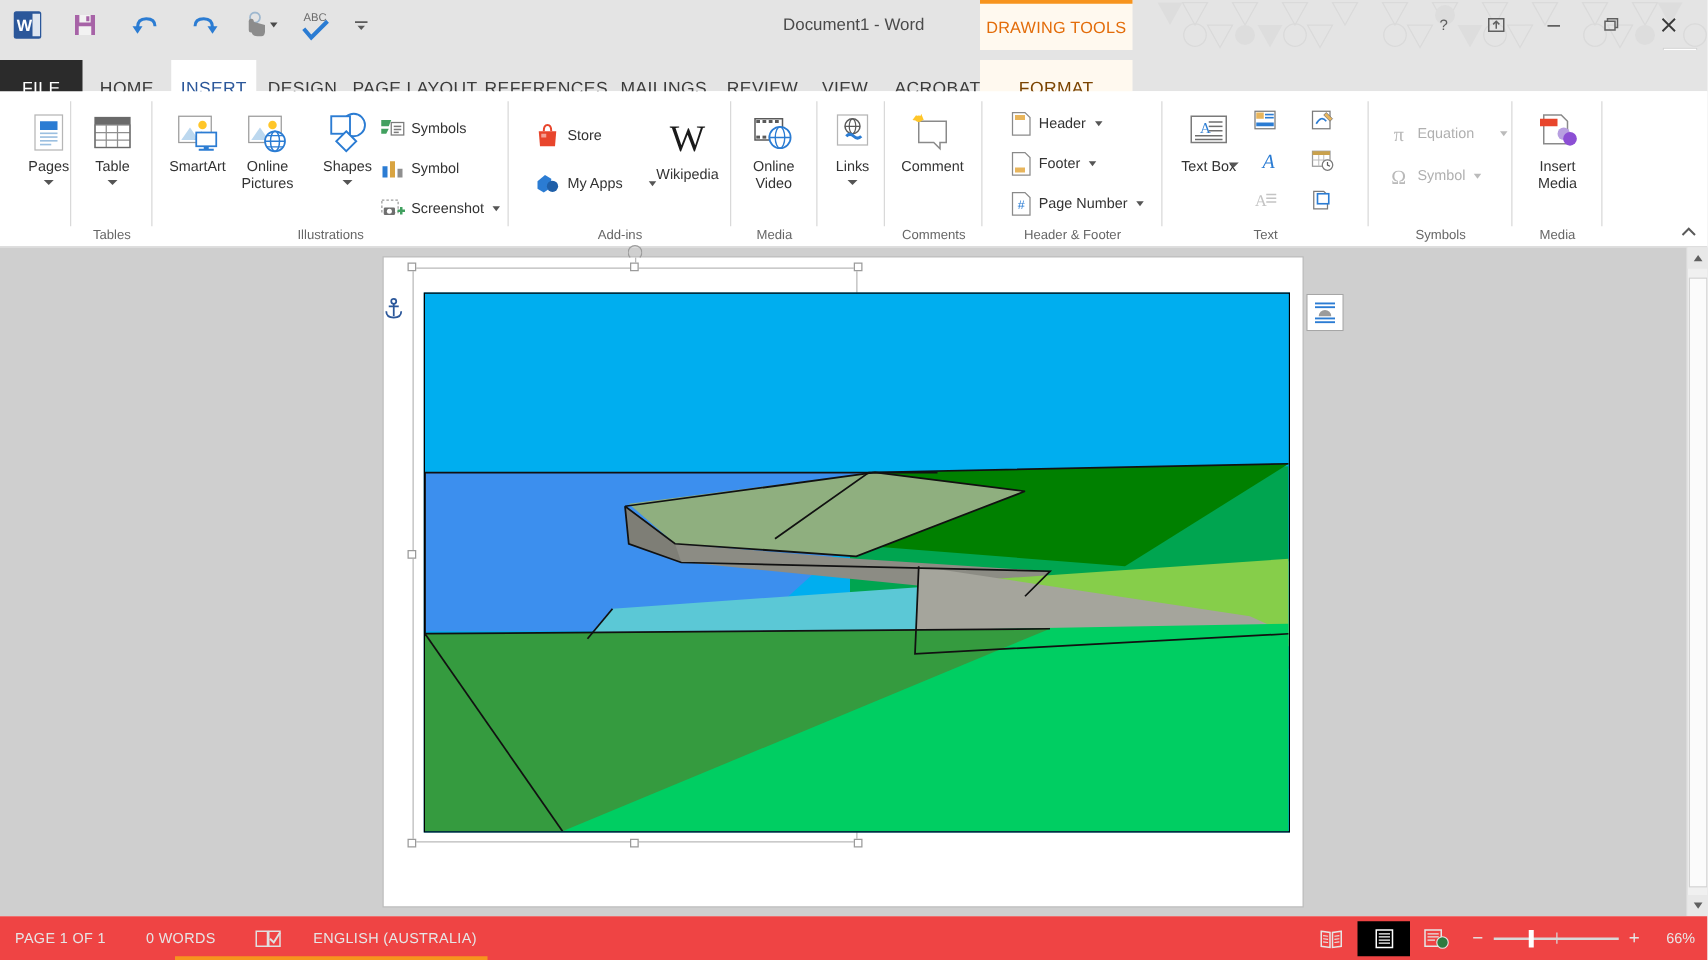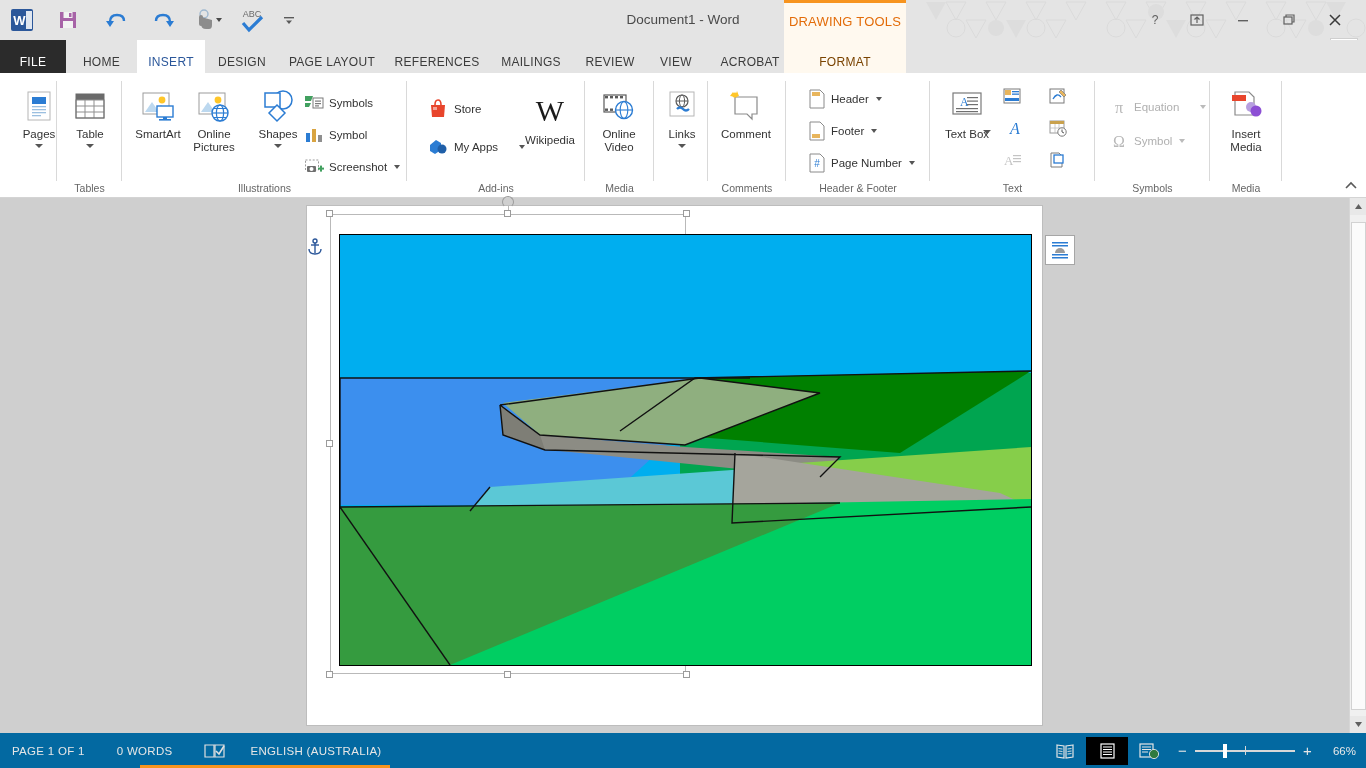--- a/index.html
+++ b/index.html
@@ -72,22 +72,22 @@
   }
   .avatar .head { width: 9px; height: 9px; border-radius: 50%; background: #9a9a9a; position: absolute; top: 4px; }
   .avatar .body { width: 18px; height: 10px; border-radius: 9px 9px 0 0; background: #9a9a9a; position: absolute; bottom: 0; }
 
   
   .tabstrip {
     position: absolute; left: 0; top: 40px; width: 1366px; height: 33px;
     background: #e4e4e4;
   }
   .tab {
-    position: absolute; top: 0; height: 43px; display: flex; align-items: center; justify-content: center;
-    font-size: 12px; color: #3b3b3b; letter-spacing: .3px; cursor: default;
+    position: absolute; top: 8px; height: 43px; display: flex; align-items: center; justify-content: center;
+    font-size: 14px; color: #3b3b3b; letter-spacing: .3px; cursor: default;
   }
   .tab.file { background: #2b2b2b; color: #fff; }
   .tab.active { background: #fff; color: #2b579a; }
   .tab.ctx { background: #fff9ef; color: #7a4300; }
 
   
   .ribbon {
     position: absolute; left: 0; top: 73px; width: 1366px; height: 125px;
     background: #fff; border-bottom: 1px solid #d4d4d4;
   }
@@ -178,21 +178,21 @@
   .vscroll .arrow.up { top: 0; }
   .vscroll .arrow.down { bottom: 0; }
   .vscroll .thumb {
     position: absolute; left: 1px; top: 24px; width: 15px; height: 488px;
     background: #fbfbfb; border: 1px solid #d2d2d2;
   }
 
   
   .statusbar {
     position: absolute; left: 0; bottom: 0; width: 1366px; height: 35px;
-    background: #0369a1; color: #e8e8e8;
+    background: #ef4444; color: #e8e8e8;
     display: flex; align-items: center;
   }
   .sb-item { font-size: 11.5px; color: #e6e6e6; letter-spacing: .3px; display: flex; align-items: center; }
   .sb-right { position: absolute; right: 10px; display: flex; align-items: center; gap: 0; }
   .viewbtn {
     width: 42px; height: 28px; display: flex; align-items: center; justify-content: center;
   }
   .viewbtn.active { background: #000; }
   .zoomslider { display: flex; align-items: center; gap: 8px; margin-left: 8px; }
   .slider-track { position: relative; width: 100px; height: 2px; background: #d8d8d8; }

